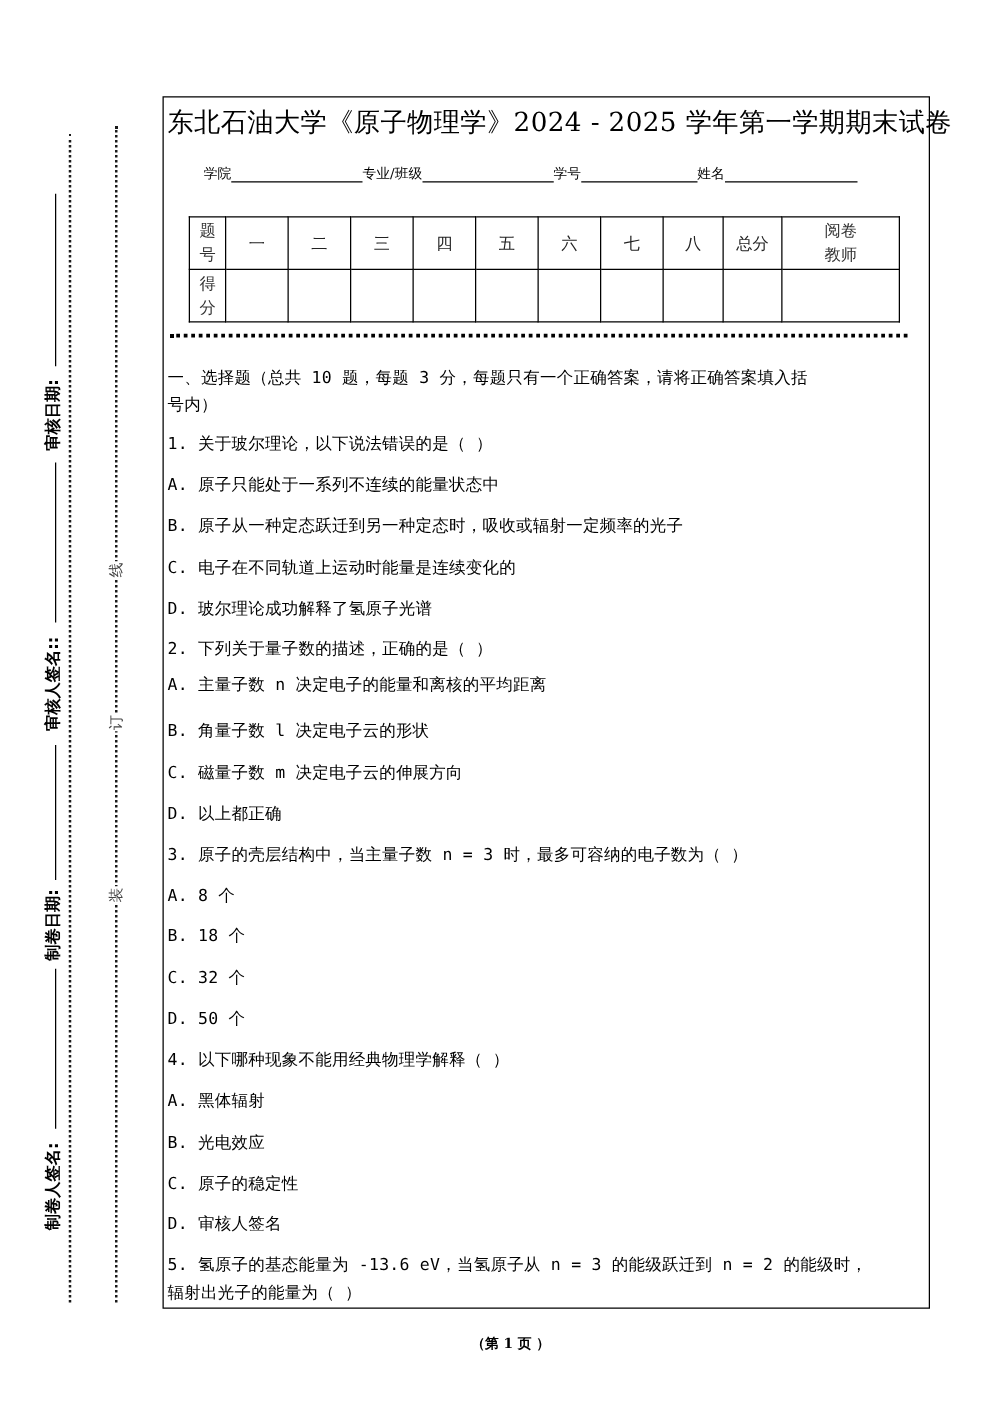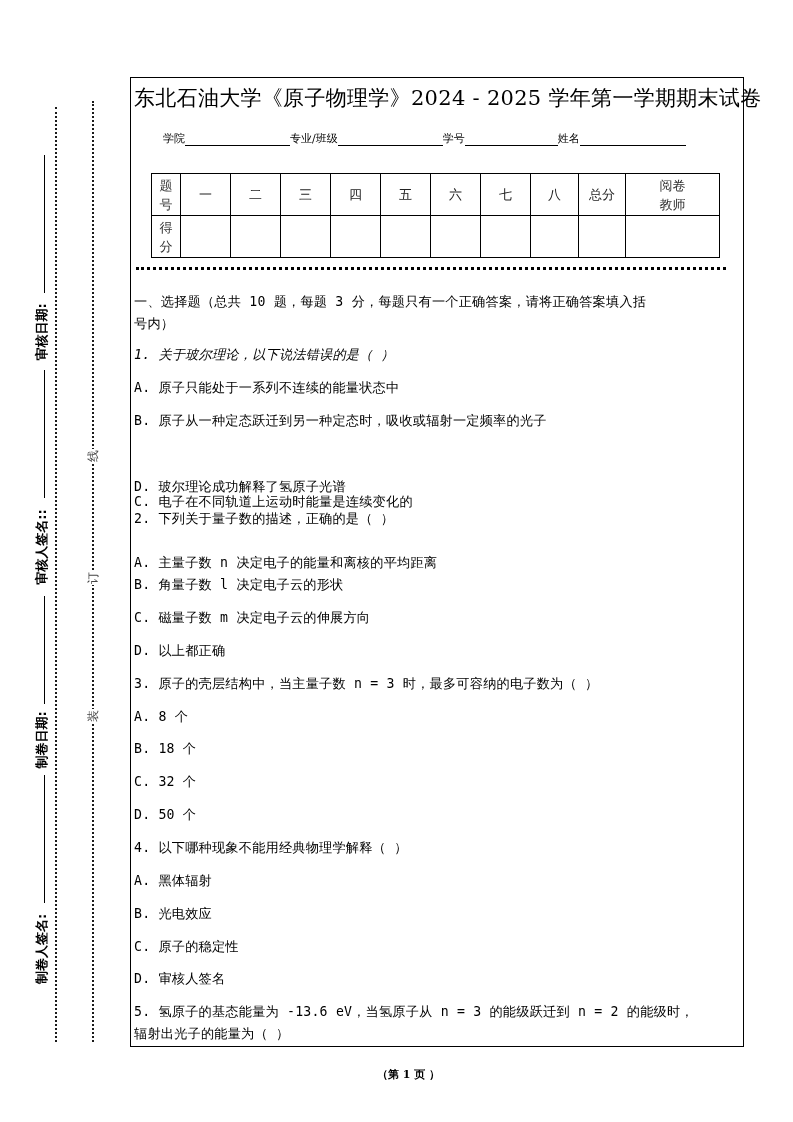--- a/index.html
+++ b/index.html
@@ -133,28 +133,28 @@
   </tr>
 </tbody>
   </table>
 
 <div class="dot-sep"></div>
 
 <div class="qbody">
   <div class="line" style="top:5px;">一、选择题（总共 10 题，每题 3 分，每题只有一个正确答案，请将正确答案填入括</div>
   <div class="line" style="top:27px;">号内）</div>
 
-  <div class="line" style="top:58px;font-style:italic;">1. 关于玻尔理论，以下说法错误的是（  ）</div>
+  <div class="line" style="top:58px;">1. 关于玻尔理论，以下说法错误的是（  ）</div>
   <div class="line" style="top:91px;">A. 原子只能处于一系列不连续的能量状态中</div>
   <div class="line" style="top:124px;">B. 原子从一种定态跃迁到另一种定态时，吸收或辐射一定频率的光子</div>
-  <div class="line" style="top:157px;margin-top:48px;">C. 电子在不同轨道上运动时能量是连续变化的</div>
+  <div class="line" style="top:157px;">C. 电子在不同轨道上运动时能量是连续变化的</div>
   <div class="line" style="top:190px;">D. 玻尔理论成功解释了氢原子光谱</div>
 
   <div class="line" style="top:222px;">2. 下列关于量子数的描述，正确的是（  ）</div>
-  <div class="line" style="top:266px;">A. 主量子数 n 决定电子的能量和离核的平均距离</div>
+  <div class="line" style="top:251px;">A. 主量子数 n 决定电子的能量和离核的平均距离</div>
   <div class="line" style="top:288px;">B. 角量子数 l 决定电子云的形状</div>
   <div class="line" style="top:321px;">C. 磁量子数 m 决定电子云的伸展方向</div>
   <div class="line" style="top:354px;text-align:center;">D. 以上都正确</div>
 
   <div class="line" style="top:387px;">3. 原子的壳层结构中，当主量子数 n = 3 时，最多可容纳的电子数为（  ）</div>
   <div class="line" style="top:420px;">A. 8 个</div>
   <div class="line" style="top:452px;">B. 18 个</div>
   <div class="line" style="top:485px;">C. 32 个</div>
   <div class="line" style="top:518px;">D. 50 个</div>
 

